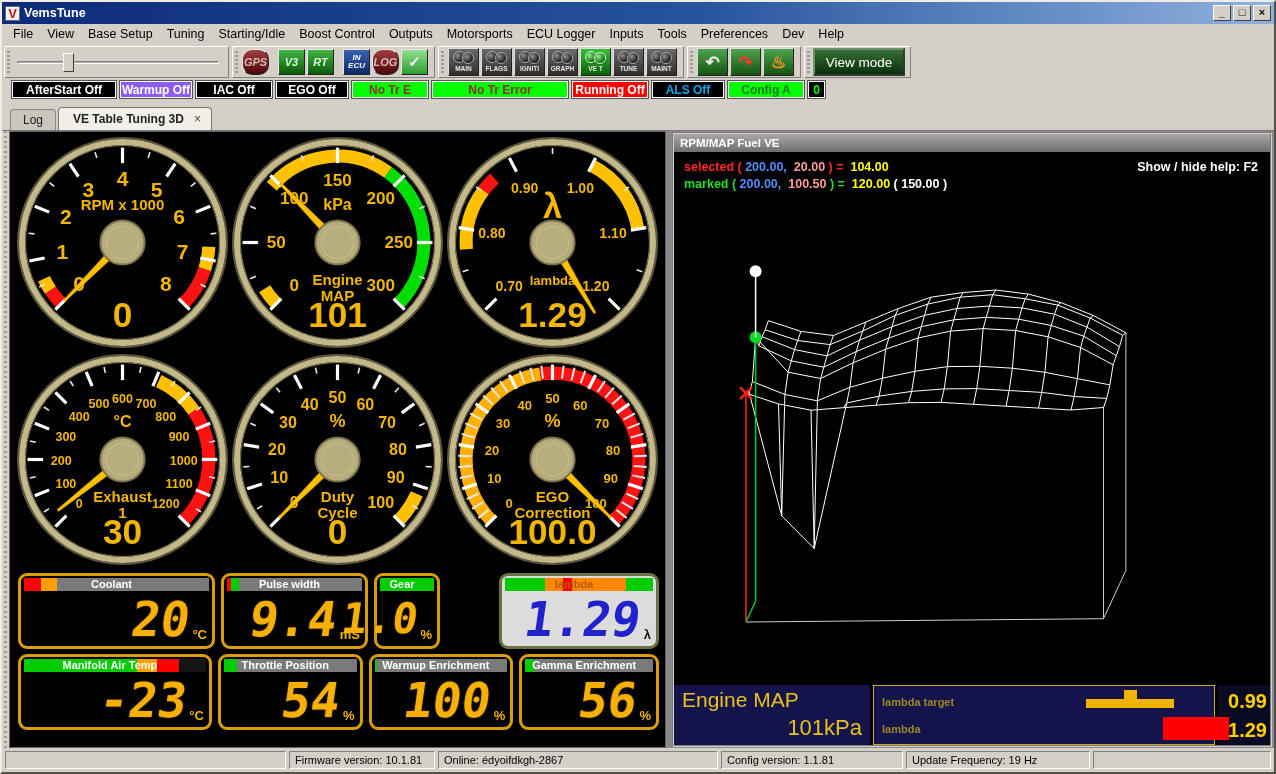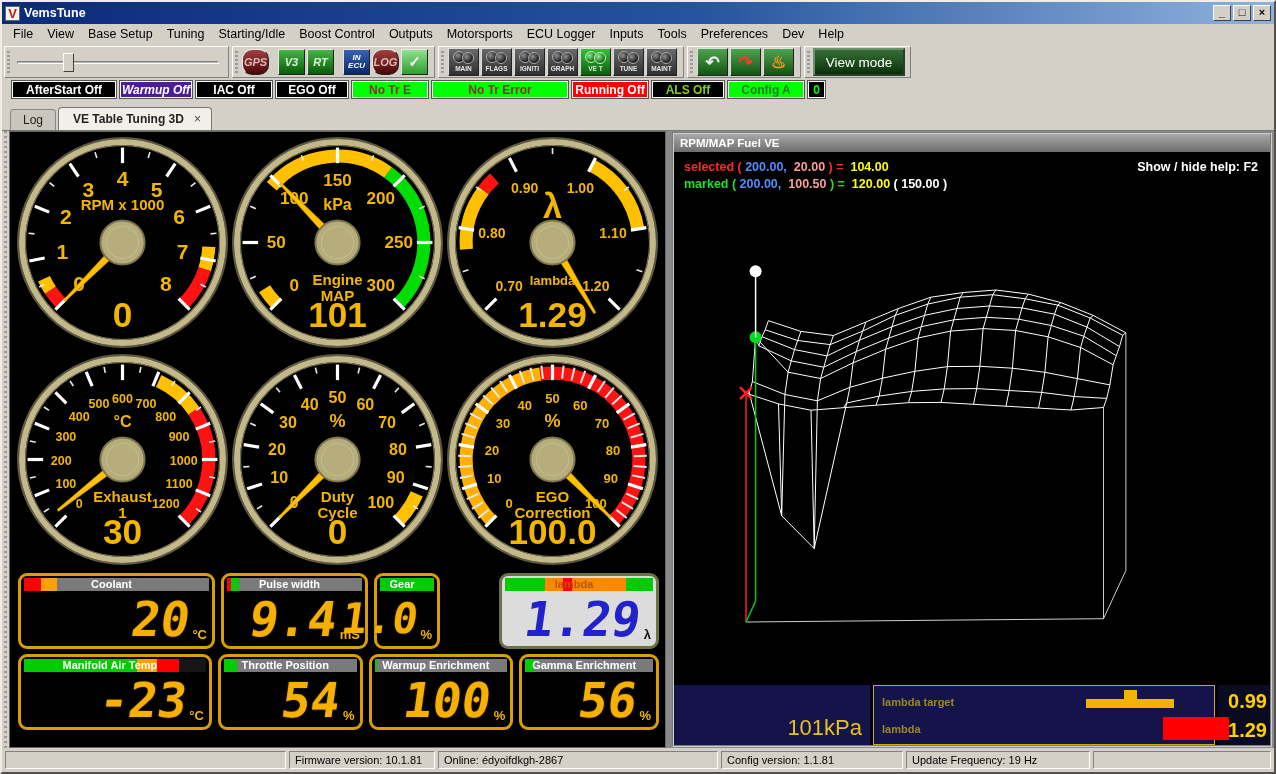--- a/index.html
+++ b/index.html
@@ -222,27 +222,27 @@
           <span style="color: rgb(255, 152, 32);">♨</span>
         </button>
       </div>
     <div class="tbg">
       <button class="view-mode">View mode</button>
     </div>
   </div>
 
   <div class="chips" id="chips">
       <span class="chip" style="background: rgb(0, 0, 0); color: rgb(255, 255, 255);">AfterStart Off</span>
-      <span class="chip" style="background: #4c1d95; color: rgb(255, 255, 255); font-style: italic;">Warmup Off</span>
+      <span class="chip" style="background: #8b5cf6; color: rgb(255, 255, 255);">Warmup Off</span>
       <span class="chip" style="background: rgb(0, 0, 0); color: rgb(255, 255, 255);">IAC Off</span>
       <span class="chip" style="background: rgb(0, 0, 0); color: rgb(255, 255, 255);">EGO Off</span>
       <span class="chip" style="background: rgb(0, 255, 0); color: rgb(139, 47, 47);">No Tr E</span>
       <span class="chip" style="background: rgb(0, 255, 0); color: rgb(139, 47, 47);">No Tr Error</span>
       <span class="chip" style="background: rgb(255, 0, 0); color: rgb(255, 255, 255);">Running Off</span>
-      <span class="chip" style="background: rgb(0, 0, 0); color: #84cc16;">ALS Off</span>
+      <span class="chip" style="background: rgb(0, 0, 0); color: #0ea5e9;">ALS Off</span>
       <span class="chip" style="background: rgb(0, 255, 0); color: rgb(31, 122, 31);">Config A</span>
       <span class="chip" style="background: rgb(0, 0, 0); color: rgb(0, 255, 0);">0</span>
     </div>
 
   <div class="tabzone">
     <div class="tab">
       <span>Log</span>
     </div>
     <div class="tab active">
       <span>VE Table Tuning 3D</span>
@@ -751,20 +751,21 @@
             <circle cx="81.6" cy="119.30000000000001" r="6" fill="#ffffff"></circle>
           </svg>
         <div class="ve-overlay" id="veReadouts">
             <div class="ve-line"><span style="color: rgb(255, 38, 38);">selected ( </span><span style="color: rgb(79, 141, 255);">200.00,</span><span style="color: rgb(255, 157, 157);">  20.00 </span><span style="color: rgb(255, 38, 38);">) = </span><span style="color: rgb(255, 255, 0);"> 104.00</span></div>
             <div class="ve-line"><span style="color: rgb(34, 221, 34);">marked ( </span><span style="color: rgb(79, 141, 255);">200.00,</span><span style="color: rgb(255, 157, 157);">  100.50 </span><span style="color: rgb(34, 221, 34);">) = </span><span style="color: rgb(255, 255, 0);"> 120.00 </span><span style="color: rgb(255, 255, 255);">( 150.00 )</span></div>
           </div>
         <div class="ve-help">Show / hide help: F2</div>
       </div>
       <div class="ve-footer">
         <div class="map-box">
+          <div class="map-label">Engine MAP</div>
           <div class="map-value">101kPa</div>
         </div>
         <div class="lam-box">
           <div class="lam-row">
             <span class="lam-label">lambda target</span>
             <span class="lam-track">
                 <span class="tmark"></span>
               </span>
           </div>
           <div class="lam-row">

